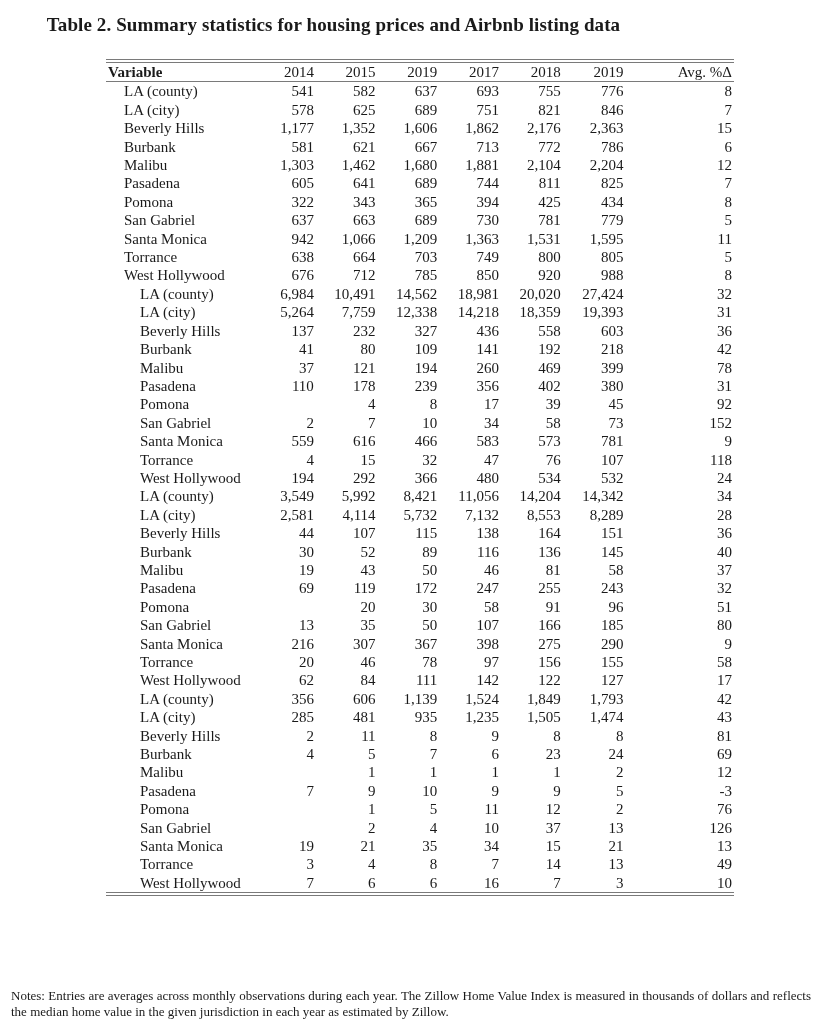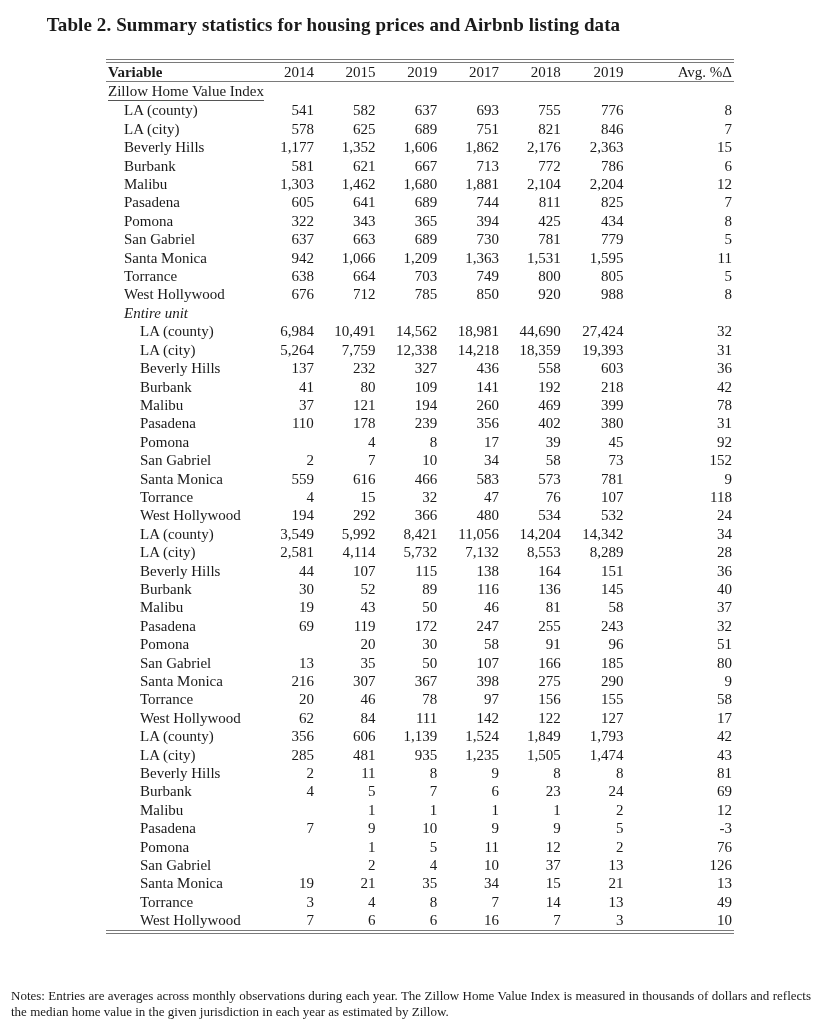--- a/index.html
+++ b/index.html
@@ -43,23 +43,20 @@
         <th class="num c5">2018</th>
         <th class="num c6">2019</th>
         <th class="num c7">Avg. %Δ</th>
       </tr>
       <tr>
           <td colspan="8" style="height:0;line-height:0;border-top:1px solid #7a7a7a;"></td>
         </tr>
     </thead>
     <tbody id="tbody">
         <tr>
-          <td colspan="8" class="section"><span class="underline">Zillow Home Value Index</span></td>
-        </tr>
-        <tr>
           <td class="row">LA (county)</td>
           <td class="num">541</td>
           <td class="num">582</td>
           <td class="num">637</td>
           <td class="num">693</td>
           <td class="num">755</td>
           <td class="num">776</td>
           <td class="num c7">8</td>
         </tr>
         <tr>
@@ -156,29 +153,26 @@
           <td class="row">West Hollywood</td>
           <td class="num">676</td>
           <td class="num">712</td>
           <td class="num">785</td>
           <td class="num">850</td>
           <td class="num">920</td>
           <td class="num">988</td>
           <td class="num c7">8</td>
         </tr>
         <tr>
-          <td colspan="8" class="sub"><span class="">Entire unit</span></td>
-        </tr>
-        <tr>
           <td class="row2">LA (county)</td>
           <td class="num">6,984</td>
           <td class="num">10,491</td>
           <td class="num">14,562</td>
           <td class="num">18,981</td>
-          <td class="num">44,690</td>
+          <td class="num">20,020</td>
           <td class="num">27,424</td>
           <td class="num c7">32</td>
         </tr>
         <tr>
           <td class="row2">LA (city)</td>
           <td class="num">5,264</td>
           <td class="num">7,759</td>
           <td class="num">12,338</td>
           <td class="num">14,218</td>
           <td class="num">18,359</td>

